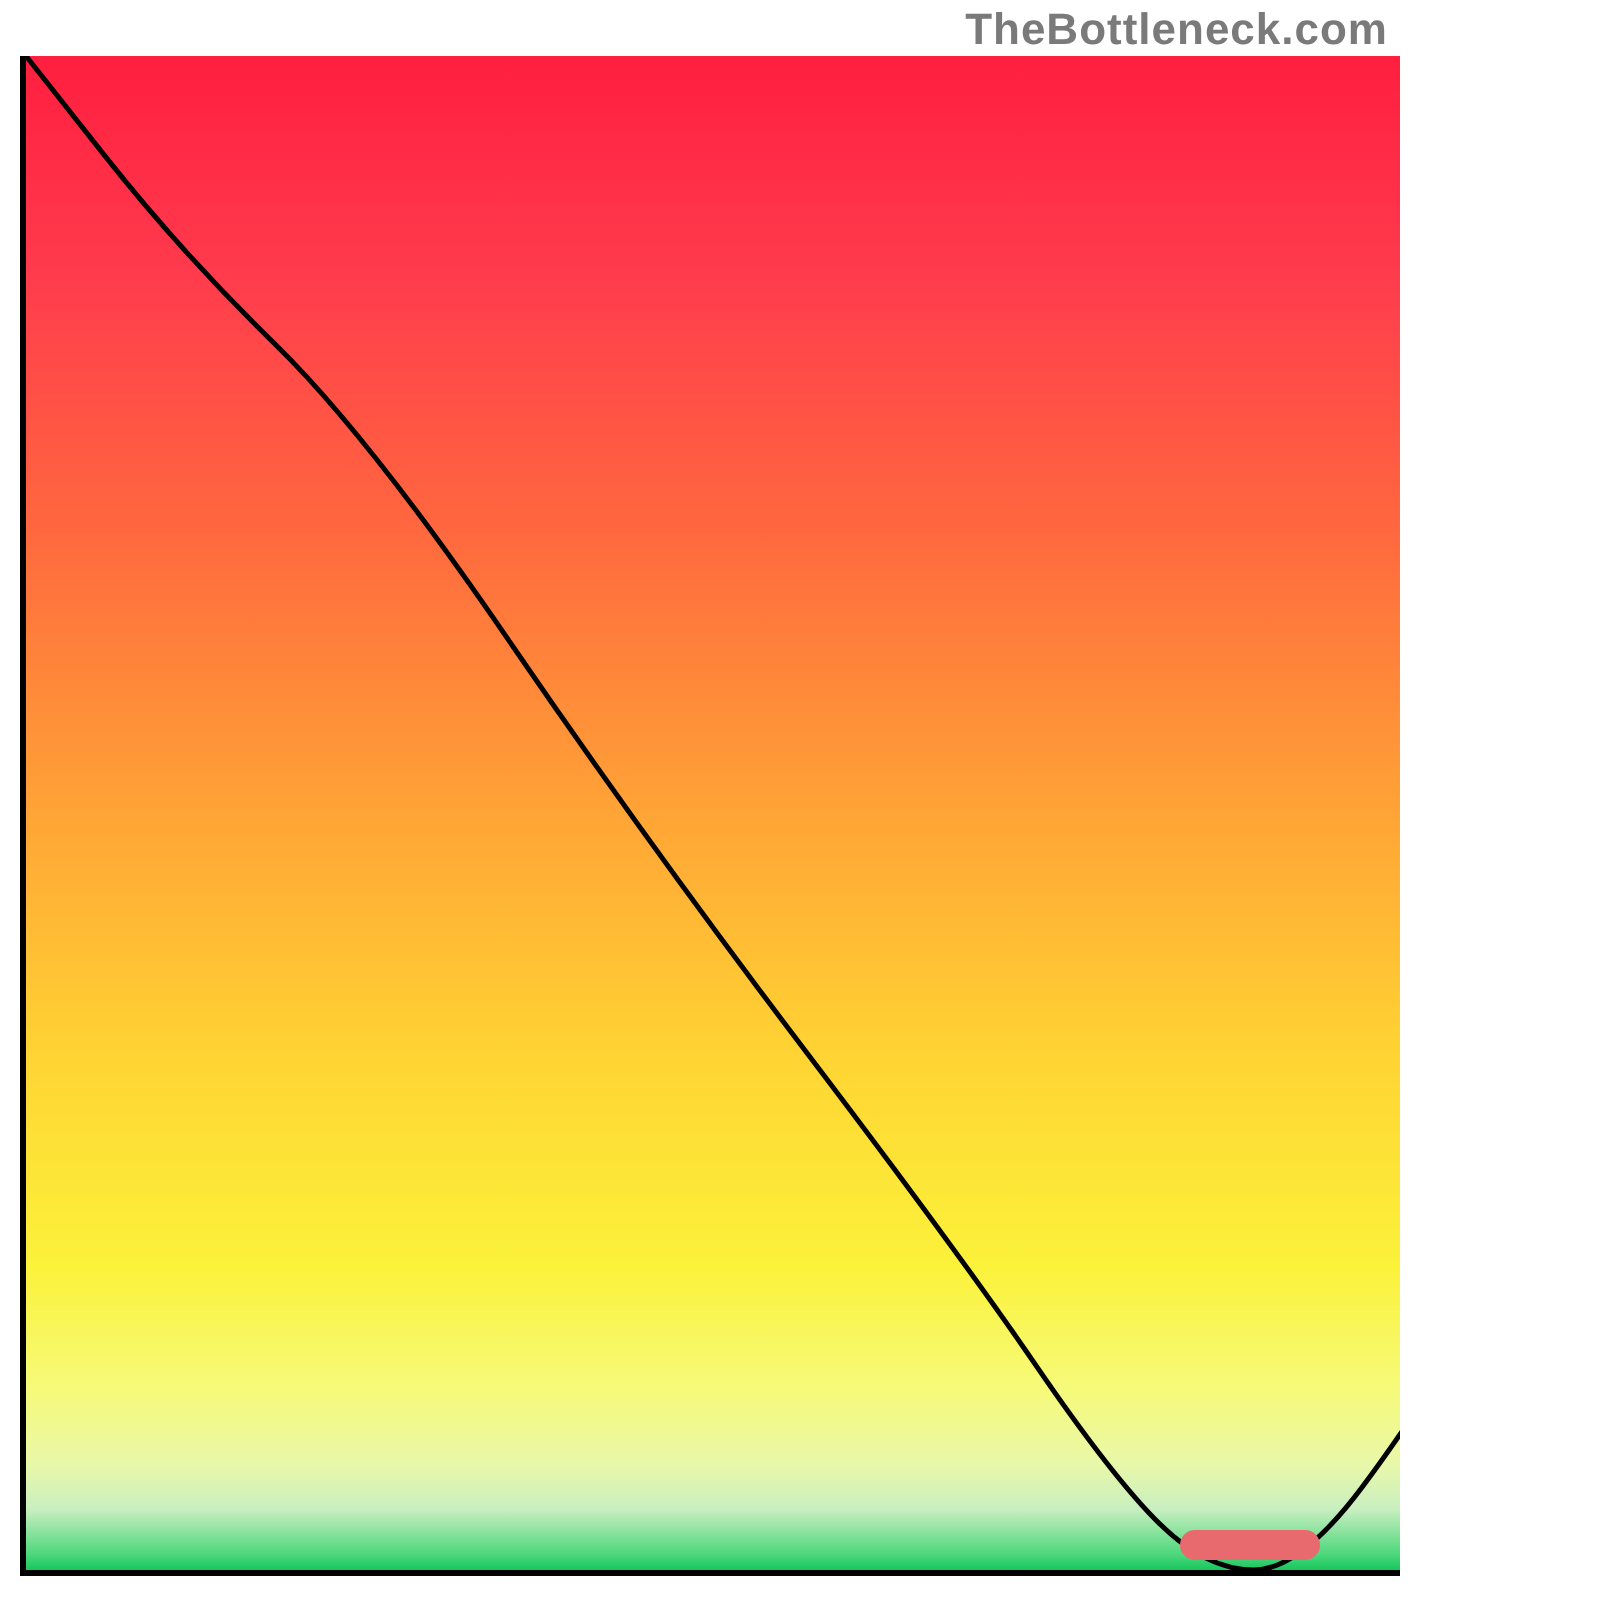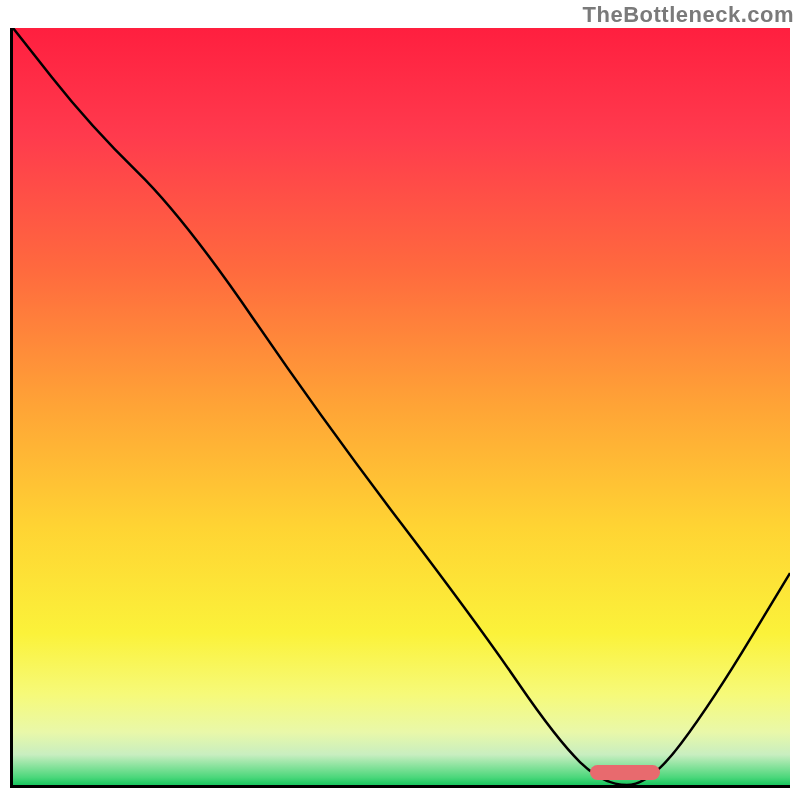--- a/index.html
+++ b/index.html
@@ -5,21 +5,21 @@
   html, body {
     margin: 0;
     padding: 0;
     width: 800px;
     height: 800px;
     background: #ffffff;
     font-family: Arial, Helvetica, sans-serif;
   }
   .stage {
     position: relative;
-    width: 800px;
+    width: 700px;
     height: 800px;
     overflow: hidden;
   }
   .watermark {
     position: absolute;
     top: 2px;
     right: 6px;
     font-size: 22px;
     font-weight: 600;
     color: #7a7a7a;

